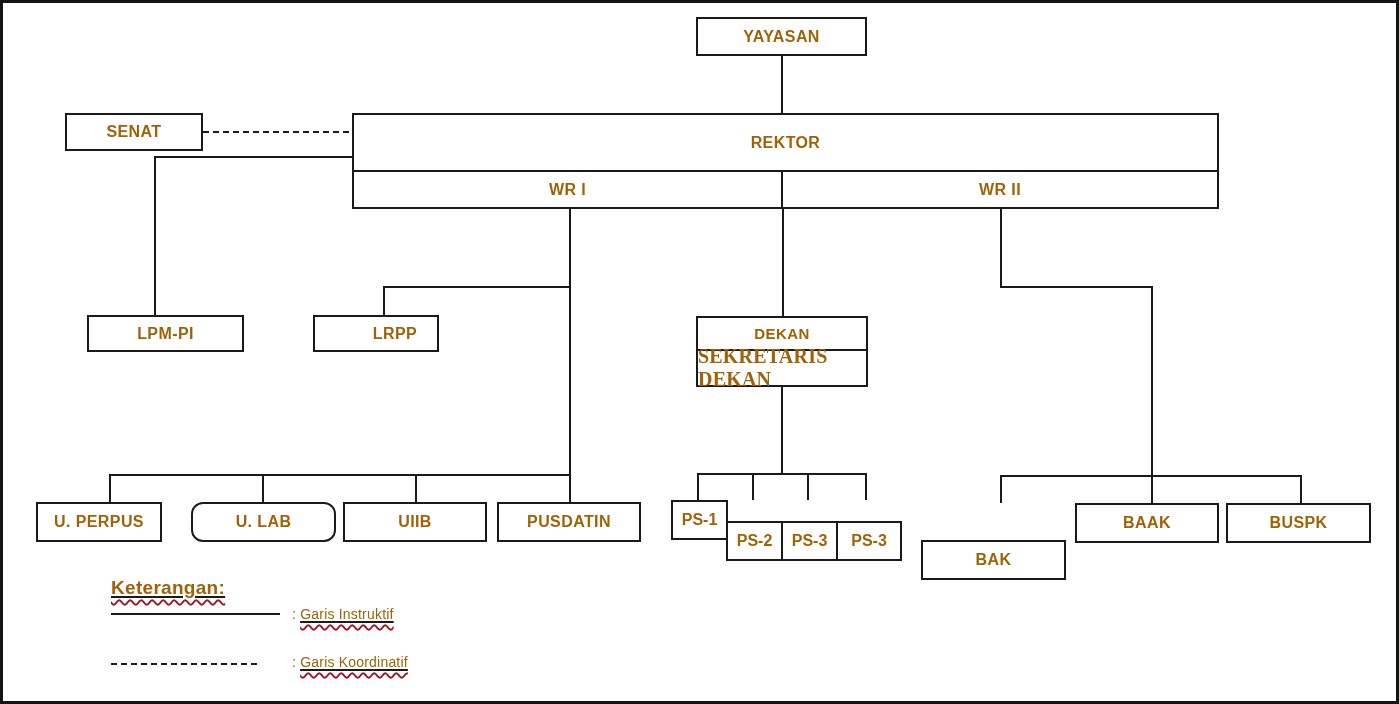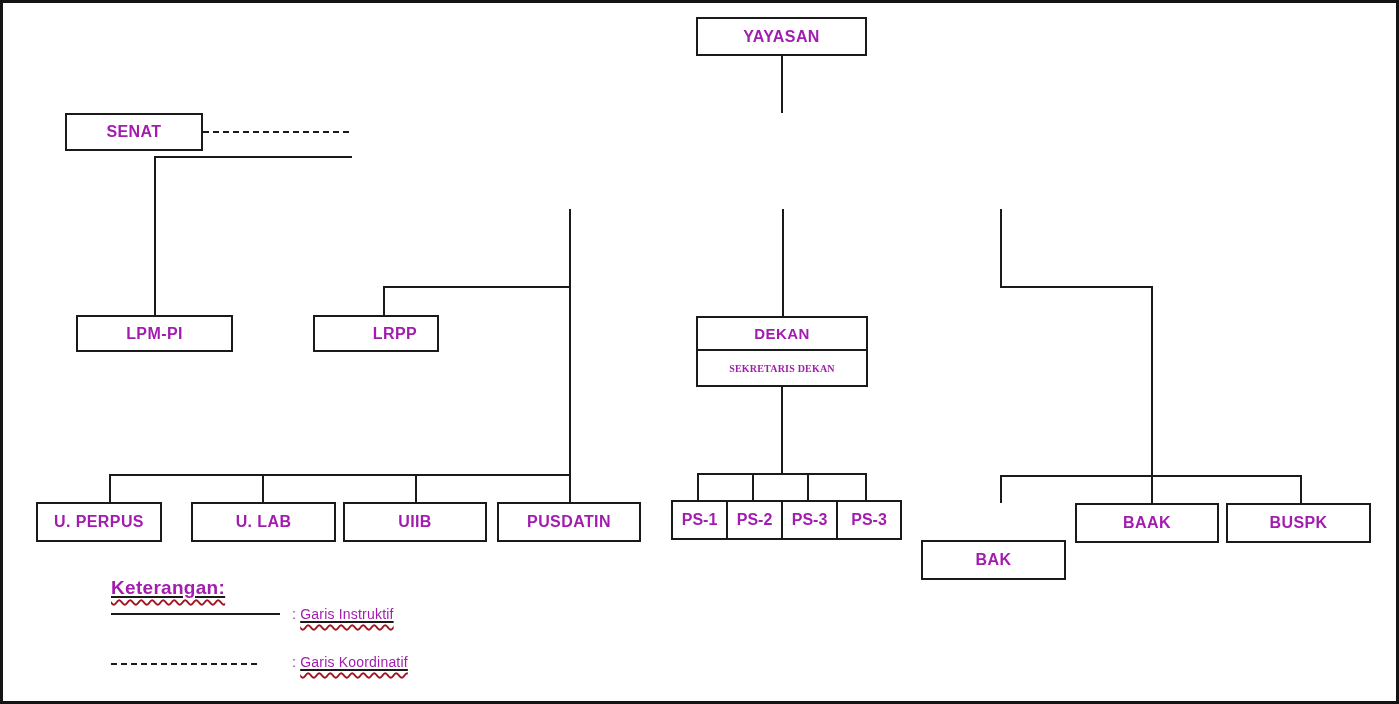--- a/index.html
+++ b/index.html
@@ -4,21 +4,21 @@
 <style>
   html,body{margin:0;padding:0;background:#fff;}
   #canvas{
     position:relative;
     width:1399px;height:704px;
     background:#fff;
     border:3px solid #141414;
     box-sizing:border-box;
     overflow:hidden;
     font-family:"Liberation Sans", sans-serif;
-    color:#a21caf;
+    color:#a16207;
   }
   
   .node{
     position:absolute;
     box-sizing:border-box;
     border:2px solid #1a1a1a;
     background:#fff;
     display:flex;align-items:center;justify-content:center;
     font-size:16px;font-weight:600;letter-spacing:.4px;
     white-space:nowrap;
@@ -26,34 +26,34 @@
   #node-yayasan{left:693px;top:14px;width:171px;height:39px;}
   #node-senat{left:62px;top:110px;width:138px;height:38px;}
 
   #group-rektor{left:349px;top:110px;width:867px;height:96px;position:absolute;box-sizing:border-box;border:2px solid #1a1a1a;background:#fff;}
   #group-rektor .row1{height:55px;border-bottom:2px solid #1a1a1a;display:flex;align-items:center;justify-content:center;font-size:16px;font-weight:600;letter-spacing:.4px;}
   #group-rektor .row2{height:35px;display:flex;}
   #group-rektor .cell{display:flex;align-items:center;justify-content:center;font-size:16px;font-weight:600;letter-spacing:.4px;box-sizing:border-box;}
   #group-rektor .cell-wr1{width:429px;border-right:2px solid #1a1a1a;}
   #group-rektor .cell-wr2{flex:1;}
 
-  #node-lpm-pi{left:73px;top:312px;width:157px;height:37px;}
+  #node-lpm-pi{left:84px;top:312px;width:157px;height:37px;}
   #node-lrpp{left:310px;top:312px;width:126px;height:37px;padding-left:38px;}
 
   #group-dekan{left:693px;top:313px;width:172px;height:71px;position:absolute;box-sizing:border-box;border:2px solid #1a1a1a;background:#fff;}
   #group-dekan .row1{height:31px;border-bottom:2px solid #1a1a1a;display:flex;align-items:center;justify-content:center;font-size:15px;font-weight:600;letter-spacing:.4px;}
-  #group-dekan .row2{height:34px;display:flex;align-items:center;justify-content:center;font-family:"Liberation Serif", serif;font-size:10px;font-weight:600;letter-spacing:.2px;}
+  #group-dekan .row2{height:34px;display:flex;align-items:center;justify-content:center;font-family:"Liberation Serif", serif;font-size:20px;font-weight:600;letter-spacing:.2px;}
 
   #ps-row{left:668px;top:497px;height:40px;position:absolute;display:flex;}
   #ps-row .ps{position:relative;box-sizing:border-box;border:2px solid #1a1a1a;background:#fff;display:flex;align-items:center;justify-content:center;font-size:16px;font-weight:600;height:40px;}
-  #ps-row .ps + .ps{margin-left:-2px;}
+  #ps-row .ps + .ps{margin-left:-2px;margin-top:21px;}
   .ps-w1{width:57px;} .ps-w2{width:57px;} .ps-w3{width:57px;} .ps-w4{width:66px;}
 
   #node-u-perpus{left:33px;top:499px;width:126px;height:40px;}
-  #node-u-lab{left:188px;top:499px;width:145px;height:40px;}
+  #node-u-lab{left:188px;top:499px;width:145px;height:40px;border-radius:12px;}
   #node-uiib{left:340px;top:499px;width:144px;height:40px;}
   #node-pusdatin{left:494px;top:499px;width:144px;height:40px;}
   #node-bak{left:918px;top:500px;width:145px;height:40px;margin-top:37px;}
   #node-baak{left:1072px;top:500px;width:144px;height:40px;}
   #node-buspk{left:1223px;top:500px;width:145px;height:40px;}
 
   
   .ln{position:absolute;background:#1a1a1a;}
   .ln.dash{
     background:repeating-linear-gradient(90deg,#1a1a1a 0 6px,transparent 6px 10px);
@@ -113,20 +113,27 @@
   <div class="ln" style="left:997px;top:206px;width:2px;height:78px;"></div>
   <div class="ln" style="left:997px;top:283px;width:153px;height:2px;"></div>
   <div class="ln" style="left:1148px;top:283px;width:2px;height:217px;"></div>
   <div class="ln" style="left:997px;top:472px;width:302px;height:2px;"></div>
   <div class="ln" style="left:997px;top:472px;width:2px;height:28px;"></div>
   <div class="ln" style="left:1297px;top:472px;width:2px;height:28px;"></div>
 
   <div class="node" id="node-yayasan">YAYASAN</div>
   <div class="node" id="node-senat">SENAT</div>
 
+  <div id="group-rektor">
+    <div class="row1">REKTOR</div>
+    <div class="row2">
+      <div class="cell cell-wr1">WR I</div>
+      <div class="cell cell-wr2">WR II</div>
+    </div>
+  </div>
 
   <div class="node" id="node-lpm-pi">LPM-PI</div>
   <div class="node" id="node-lrpp">LRPP</div>
 
   <div id="group-dekan">
     <div class="row1">DEKAN</div>
     <div class="row2">SEKRETARIS DEKAN</div>
   </div>
 
   <div id="ps-row">

